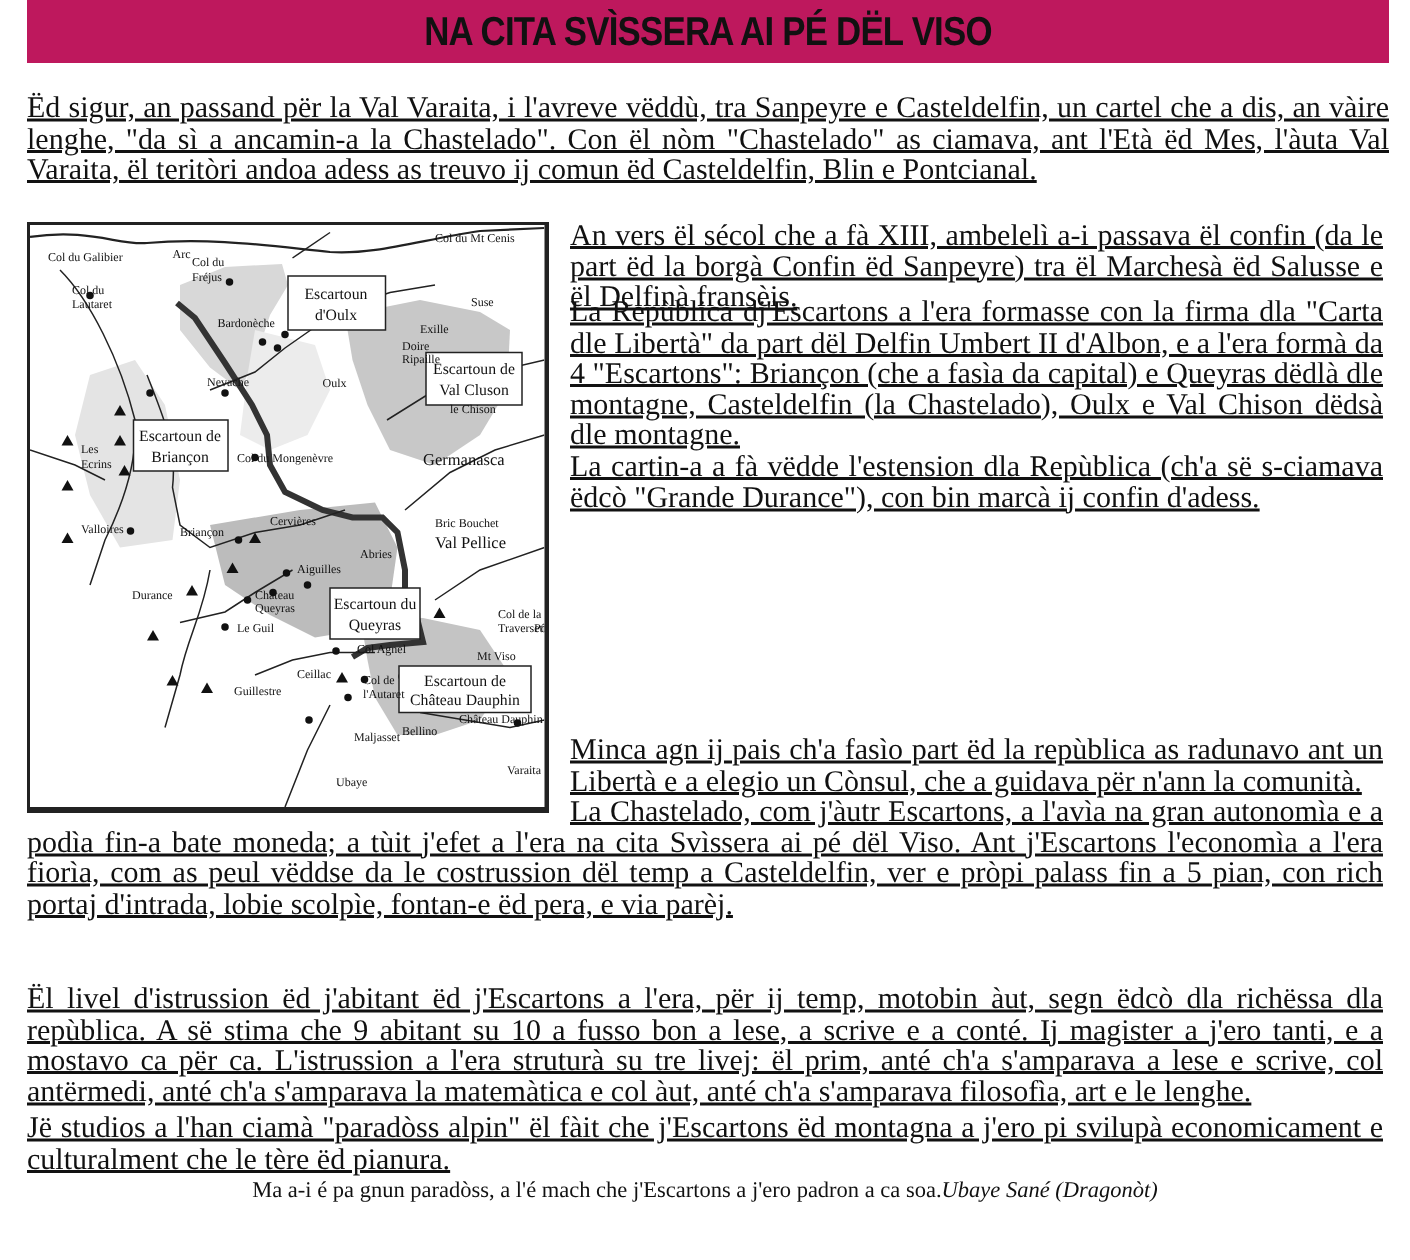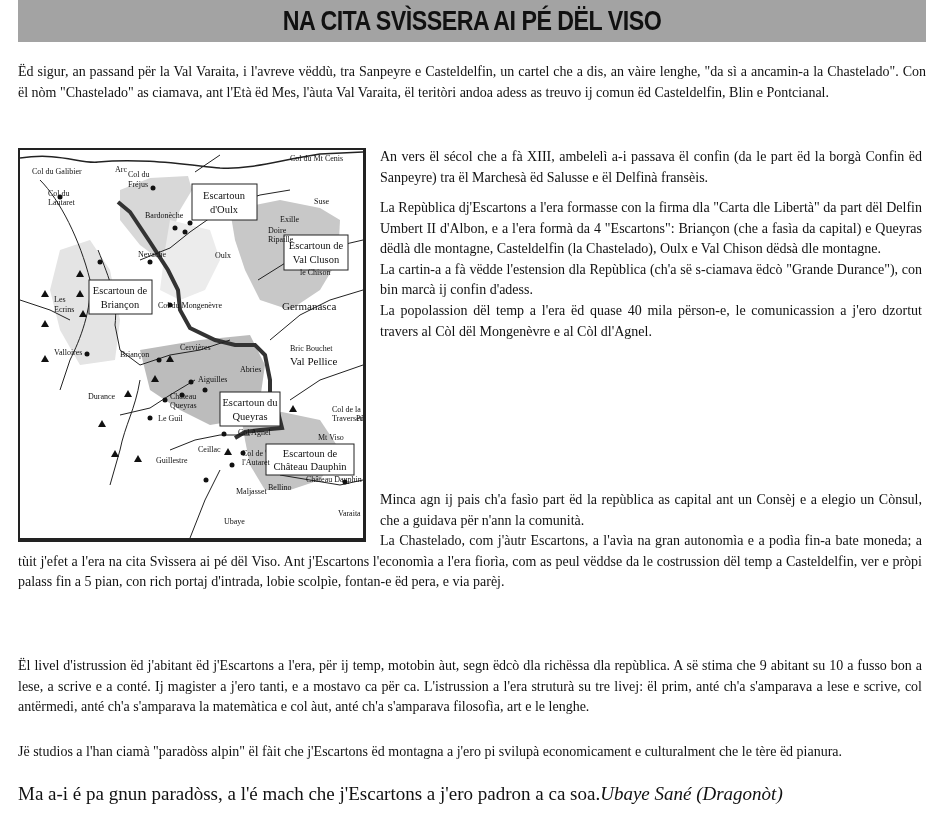--- a/index.html
+++ b/index.html
@@ -1,32 +1,32 @@
 <!DOCTYPE html>
 <html><head>
   <meta charset="utf-8">
   <style>
     html, body { margin: 0; padding: 0; background: #ffffff; }
     body { width: 940px; height: 840px; position: relative; overflow: hidden;
            font-family: "Liberation Serif", "DejaVu Serif", serif; color: #111; }
     .title-bar { position: absolute; left: 18px; top: 0; width: 908px; height: 42px;
-                 background: #a3a3a3; display: flex; align-items: center; justify-content: center; text-align: right; }
+                 background: #be185d; display: flex; align-items: center; justify-content: center; text-align: right; }
     .title-bar h1 { margin: 0; font-family: "Liberation Sans", "DejaVu Sans", sans-serif;
                     font-weight: bold; font-size: 27px; letter-spacing: -0.6px; transform: scaleX(0.86);
                     color: #111; }
-    .txt { position: absolute; font-size: 14px; line-height: 20.6px; text-align: justify; margin: 0; }
+    .txt { position: absolute; font-size: 20px; line-height: 20.6px; text-align: justify; margin: 0; text-decoration: underline; }
     .p-intro { left: 18px; top: 62px; width: 908px; }
     .right-col { left: 380px; width: 542px; }
     .p-right1 { top: 135px; margin-top: 12px; }
     .p-right2 { top: 198px; }
     .p-minca { top: 490px; }
     .p-bottom2 { left: 18px; top: 656px; width: 904px; }
     .p-bottom3 { left: 18px; top: 742px; width: 904px; }
-    .sig-row { position: absolute; left: 18px; top: 784px; width: 904px; font-size: 19px;
-               line-height: 20.6px; display: flex; justify-content: flex-start; }
+    .sig-row { position: absolute; left: 18px; top: 784px; width: 904px; font-size: 15px;
+               line-height: 20.6px; display: flex; justify-content: center; }
     .signature { font-style: italic; }
     .map-frame { position: absolute; left: 18px; top: 148px; width: 343px; height: 388px;
                  border: 2px solid #222; border-bottom-width: 4px; border-right-width: 3px;
                  background: #fff; overflow: hidden; }
     .map-frame svg { display: block; }
     .lbl { font-family: "Liberation Serif", "DejaVu Serif", serif; font-size: 8px; fill: #111; }
     .boxlbl { font-family: "Liberation Serif", "DejaVu Serif", serif; font-size: 10.5px; fill: #111; }
     .region-lbl { font-family: "Liberation Serif", "DejaVu Serif", serif; font-size: 11px; fill: #111; }
   </style>
 </head>
@@ -183,25 +183,24 @@
   </svg>
 </div>
 
 <div class="txt right-col p-right1">
   <span>An vers ël sécol che a fà XIII, ambelelì a-i passava ël confin (da le part ëd la borgà Confin ëd Sanpeyre) tra ël Marchesà ëd Salusse e ël Delfinà fransèis.</span>
 </div>
 
 <div class="txt right-col p-right2">
   <div>La Repùblica dj'Escartons a l'era formasse con la firma dla "Carta dle Libertà" da part dël Delfin Umbert II d'Albon, e a l'era formà da 4 "Escartons": Briançon (che a fasìa da capital) e Queyras dëdlà dle montagne, Casteldelfin (la Chastelado), Oulx e Val Chison dëdsà dle montagne.</div>
   <div>La cartin-a a fà vëdde l'estension dla Repùblica (ch'a së s-ciamava ëdcò "Grande Durance"), con bin marcà ij confin d'adess.</div>
-  <div>La popolassion dël temp a l'era ëd quase 40 mila përson-e, le comunicassion a j'ero dzortut travers al Còl dël Mongenèvre e al Còl dl'Agnel.</div>
 </div>
 
 <div class="txt right-col p-minca">
-  <div>Minca agn ij pais ch'a fasìo part ëd la repùblica as capital ant un Consèj e a elegio un Cònsul, che a guidava për n'ann la comunità.</div>
+  <div>Minca agn ij pais ch'a fasìo part ëd la repùblica as radunavo ant un Libertà e a elegio un Cònsul, che a guidava për n'ann la comunità.</div>
 </div>
 
 <div class="txt" style="left:18px; top:531px; width:904px;">
   <span style="display:inline-block; width:362px;"></span><span>La Chastelado, com j'àutr Escartons, a l'avìa na gran autonomìa e a podìa fin-a bate moneda; a tùit j'efet a l'era na cita Svìssera ai pé dël Viso. Ant j'Escartons l'economìa a l'era fiorìa, com as peul vëddse da le costrussion dël temp a Casteldelfin, ver e pròpi palass fin a 5 pian, con rich portaj d'intrada, lobie scolpìe, fontan-e ëd pera, e via parèj.</span>
 </div>
 
 <p class="txt p-bottom2">Ël livel d'istrussion ëd j'abitant ëd j'Escartons a l'era, për ij temp, motobin àut, segn ëdcò dla richëssa dla repùblica. A së stima che 9 abitant su 10 a fusso bon a lese, a scrive e a conté. Ij magister a j'ero tanti, e a mostavo ca për ca. L'istrussion a l'era struturà su tre livej: ël prim, anté ch'a s'amparava a lese e scrive, col antërmedi, anté ch'a s'amparava la matemàtica e col àut, anté ch'a s'amparava filosofìa, art e le lenghe.</p>
 
 <p class="txt p-bottom3">Jë studios a l'han ciamà "paradòss alpin" ël fàit che j'Escartons ëd montagna a j'ero pi svilupà economicament e culturalment che le tère ëd pianura.</p>
 

